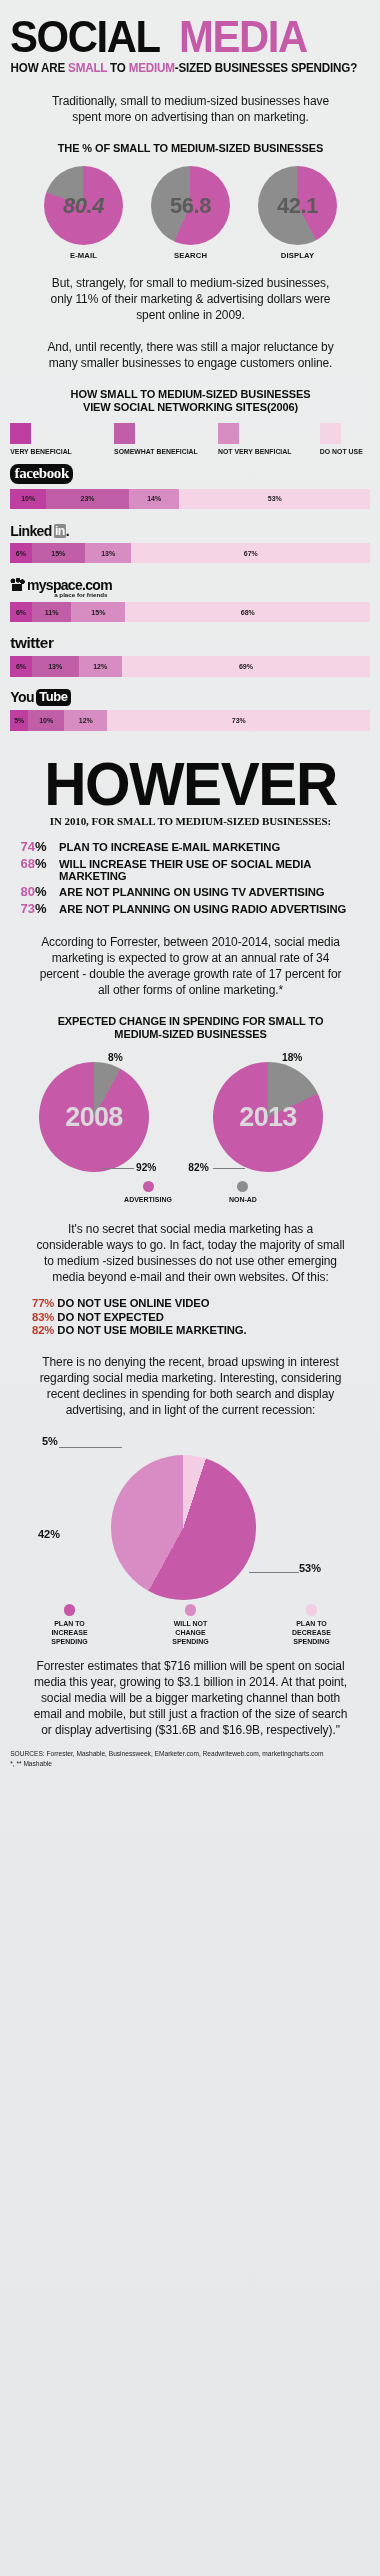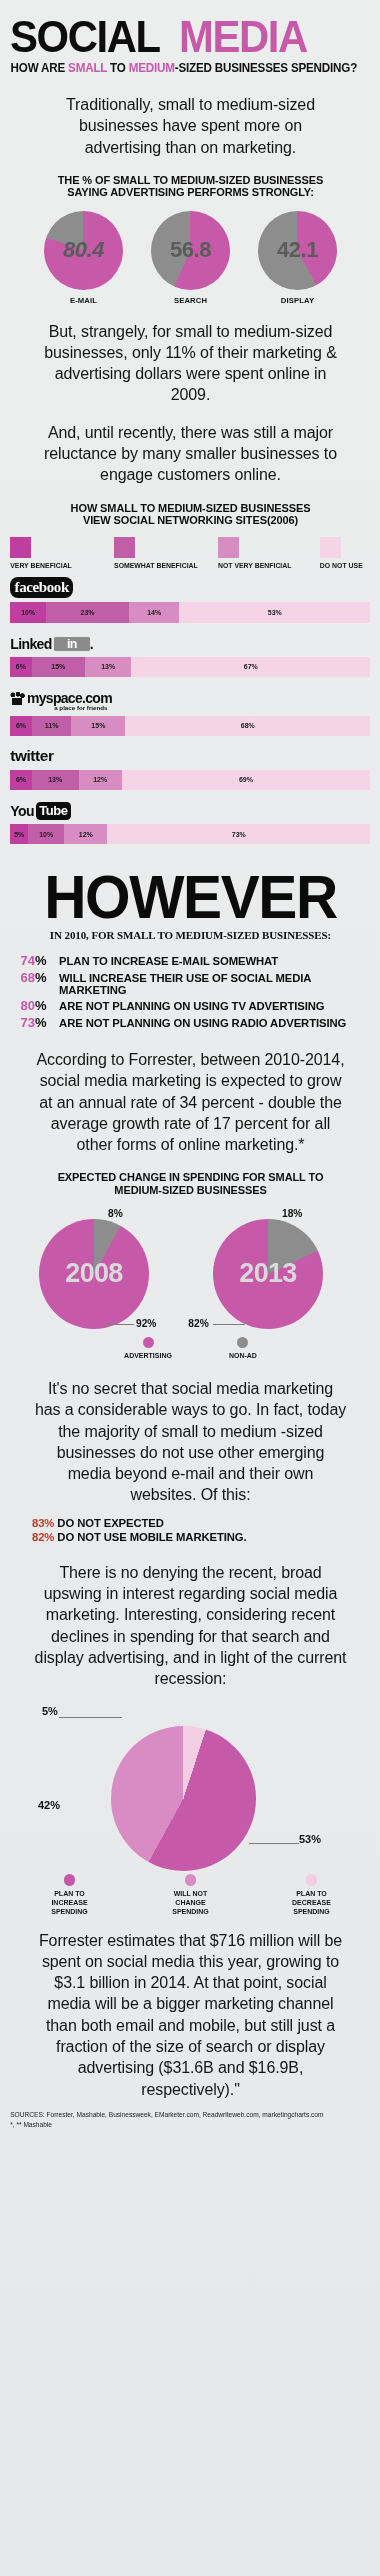--- a/index.html
+++ b/index.html
@@ -57,21 +57,21 @@
     white-space: nowrap;
   }
   .subtitle .hl { color: #c659a8; }
 
   
   .para {
     width: 296px;
     margin: 0 auto;
     text-align: center;
     font-family: "Liberation Sans Narrow", "Liberation Sans", sans-serif;
-    font-size: 16px;
+    font-size: 12px;
     font-weight: 400;
     line-height: 1.33;
     color: #151515;
     letter-spacing: -0.1px;
   }
   .para.wide { width: 315px; }
   .m-top-26 { margin-top: 19px; }
   .m-top-22 { margin-top: 16px; }
   .m-top-18 { margin-top: 13px; }
 
@@ -154,21 +154,21 @@
     border-radius: 8px;
   }
   .logo-li {
     display: flex; align-items: center;
     font-family: "Liberation Sans", sans-serif;
     font-weight: 700; font-size: 14px; color: #0c0c0c;
     letter-spacing: -0.6px;
   }
   .logo-li .in {
     background: #8a8a8a; color: #fff;
-    padding: 0 13px; margin-left: 2.2px; border-radius: 1.5px;
+    padding: 0 1px; margin-left: 2.2px; border-radius: 1.5px;
     font-size: 12.4px;
   }
   .logo-ms {
     display: flex; align-items: center; gap: 2.2px;
     font-family: "Liberation Sans", sans-serif;
     font-weight: 700; font-size: 14px; color: #0c0c0c;
     letter-spacing: -0.7px;
   }
   .logo-ms .ppl {
     width: 14.6px; height: 13px;
@@ -332,21 +332,20 @@
       <span class="title-word t-black">SOCIAL</span>
       <span class="title-word t-pink">MEDIA</span>
     </div>
     <div class="subtitle"><span>HOW ARE </span><span class="hl">SMALL</span><span> TO </span><span class="hl">MEDIUM</span><span>-SIZED BUSINESSES SPENDING?</span></div>
   </div>
 
   <div class="para m-top-26">Traditionally, small to medium-sized businesses have spent more on advertising than on marketing.</div>
 
   <div class="section-head">
     <div>THE % OF SMALL TO MEDIUM-SIZED BUSINESSES</div>
-    <div>SAYING ADVERTISING PERFORMS STRONGLY:</div>
   </div>
 
   <div class="circles">
     <div class="circle-unit">
       <div class="pie" id="pie0" style="background: conic-gradient(rgb(198, 89, 168) 0deg, rgb(198, 89, 168) 289.44deg, rgb(141, 141, 141) 289.44deg, rgb(141, 141, 141) 360deg); font-style: italic;">
         <span class="val">80.4</span>
       </div>
       <div class="circle-label">E-MAIL</div>
     </div>
     <div class="circle-unit">
@@ -450,21 +449,21 @@
         <div class="seg" style="width: 73%; background: rgb(245, 212, 230);">73%</div>
       </div>
   </div>
 
   <div class="however">HOWEVER</div>
   <div class="however-sub">IN 2010, FOR SMALL TO MEDIUM-SIZED BUSINESSES:</div>
 
   <div class="stat-list">
     <div class="stat-row">
       <span class="stat-num"><span>74</span><span class="pct">%</span></span>
-      <span class="stat-text">PLAN TO INCREASE E-MAIL SOMEWHAT</span>
+      <span class="stat-text">PLAN TO INCREASE E-MAIL MARKETING</span>
     </div>
     <div class="stat-row">
       <span class="stat-num"><span>68</span><span class="pct">%</span></span>
       <span class="stat-text">WILL INCREASE THEIR USE OF SOCIAL MEDIA MARKETING</span>
     </div>
     <div class="stat-row">
       <span class="stat-num"><span>80</span><span class="pct">%</span></span>
       <span class="stat-text">ARE NOT PLANNING ON USING TV ADVERTISING</span>
     </div>
     <div class="stat-row">
@@ -508,25 +507,26 @@
     </div>
     <div class="pl-item">
       <div class="pl-dot" id="pld1" style="background: rgb(141, 141, 141);"></div>
       <div class="pl-label">NON-AD</div>
     </div>
   </div>
 
   <div class="para wide m-top-26">It's no secret that social media marketing has a considerable ways to go. In fact, today the majority of small to medium -sized businesses do not use other emerging media beyond e-mail and their own websites. Of this:</div>
 
   <div class="redstats">
+    <div class="redstat"><span class="n">77%</span><span> DO NOT USE ONLINE VIDEO</span></div>
     <div class="redstat"><span class="n">83%</span><span> DO NOT EXPECTED</span></div>
     <div class="redstat"><span class="n">82%</span><span> DO NOT USE MOBILE MARKETING.</span></div>
   </div>
 
-  <div class="para wide m-top-26">There is no denying the recent, broad upswing in interest regarding social media marketing. Interesting, considering recent declines in spending for that search and display advertising, and in light of the current recession:</div>
+  <div class="para wide m-top-26">There is no denying the recent, broad upswing in interest regarding social media marketing. Interesting, considering recent declines in spending for both search and display advertising, and in light of the current recession:</div>
 
 
   <div class="recession-wrap">
     <div class="rec-call" style="left:42px; top:8.8px;">5%</div>
     <div class="leader" style="left:59px; top:20.5px; width:63px;"></div>
     <div class="rec-call" style="left:38px; top:102px;">42%</div>
     <div class="rec-call" style="left:299px; top:136px;">53%</div>
     <div class="leader" style="left:249px; top:146px; width:50px;"></div>
     <div class="rec-pie" id="recpie" style="background: conic-gradient(rgb(242, 205, 227) 0deg, rgb(242, 205, 227) 18deg, rgb(198, 89, 168) 18deg, rgb(198, 89, 168) 208.8deg, rgb(217, 140, 196) 208.8deg, rgb(217, 140, 196) 360deg);"></div>
 

